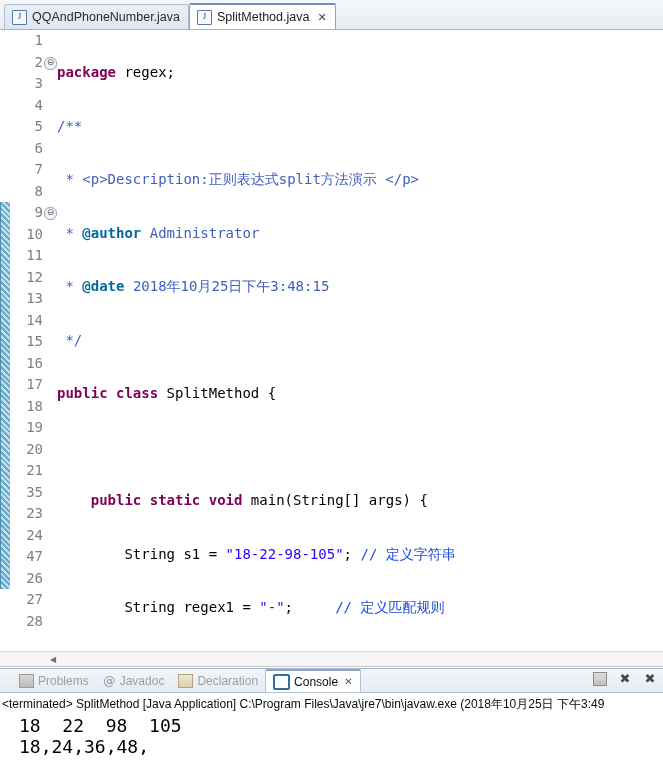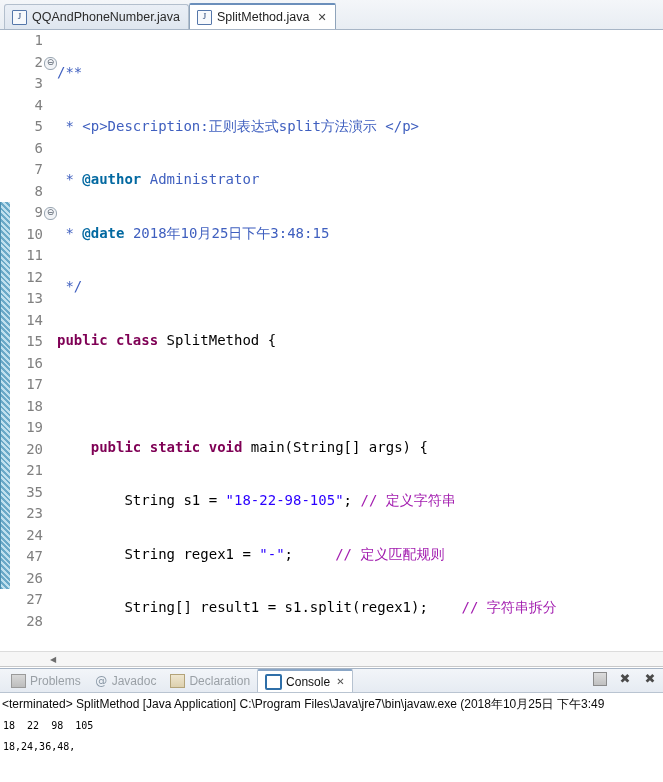--- a/index.html
+++ b/index.html
@@ -136,21 +136,21 @@
     white-space: pre;
   }
   .cl {
     height: 21.5px;
     line-height: 21.5px;
     white-space: pre;
     color: #000000;
   }
   .kw   { color: #7f0055; font-weight: bold; }
   .str  { color: #2a00ff; }
-  .cmt  { color: #a21caf; }
+  .cmt  { color: #1d4ed8; }
   .doc  { color: #3f5fbf; }
   .doctag { color: #0369a1; font-weight: bold; }
 
   
   .hscroll {
     position: absolute;
     top: 651px; left: 0; right: 0;
     height: 14px;
     background: #f6f6f6;
     border-top: 1px solid #dcdcdc;
@@ -173,21 +173,21 @@
     position: absolute;
     top: 668px; left: 0; right: 0; bottom: 0;
     background: #ffffff;
     border-top: 1px solid #a7b5c6;
   }
   .btabs {
     height: 24px;
     background: linear-gradient(to bottom, #f2f5f9 0%, #e6ebf2 100%);
     display: flex;
     align-items: center;
-    padding-left: 4px;
+    padding-left: 12px;
     box-sizing: border-box;
     border-bottom: 1px solid #b9c4d1;
     position: relative;
   }
   .btab {
     display: flex;
     align-items: center;
     gap: 4px;
     padding: 0 7px;
     height: 22px;
@@ -244,23 +244,23 @@
   }
   .console-status {
     font-size: 12px;
     color: #0b0b0b;
     padding: 3px 0 2px 2px;
     white-space: nowrap;
     overflow: hidden;
   }
   .console-out {
     font-family: "DejaVu Sans Mono", monospace;
-    font-size: 10px;
+    font-size: 18px;
     color: #000;
-    padding-left: 3px;
+    padding-left: 19px;
     line-height: 21px;
     white-space: pre;
   }
 </style>
 </head>
 <body>
 
 <div class="tabbar">
   <div class="tab inactive">
     <span class="jicon">J</span>
@@ -303,20 +303,21 @@
         <div class="ln">23</div>
         <div class="ln">24</div>
         <div class="ln">47</div>
         <div class="ln">26</div>
         <div class="ln">27</div>
         <div class="ln">28</div>
       </div>
   </div>
 
   <div class="code">
+    <div class="cl"><span class="kw">package</span> regex;</div>
     <div class="cl"><span class="doc">/**</span></div>
     <div class="cl"><span class="doc"> * &lt;p&gt;Description:正则表达式split方法演示 &lt;/p&gt;</span></div>
     <div class="cl"><span class="doc"> * </span><span class="doctag">@author</span><span class="doc"> Administrator</span></div>
     <div class="cl"><span class="doc"> * </span><span class="doctag">@date</span><span class="doc"> 2018年10月25日下午3:48:15</span></div>
     <div class="cl"><span class="doc"> */</span></div>
     <div class="cl"><span class="kw">public class</span> SplitMethod {</div>
     <div class="cl"> </div>
     <div class="cl">    <span class="kw">public static void</span> main(String[] args) {</div>
     <div class="cl">        String s1 = <span class="str">"18-22-98-105"</span>; <span class="cmt">// 定义字符串</span></div>
     <div class="cl">        String regex1 = <span class="str">"-"</span>;     <span class="cmt">// 定义匹配规则</span></div>

